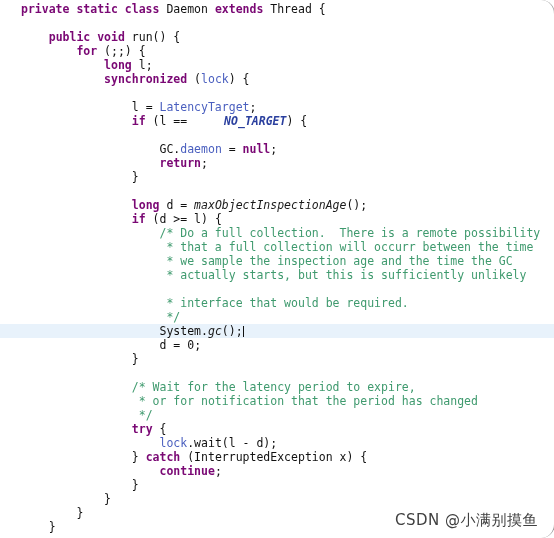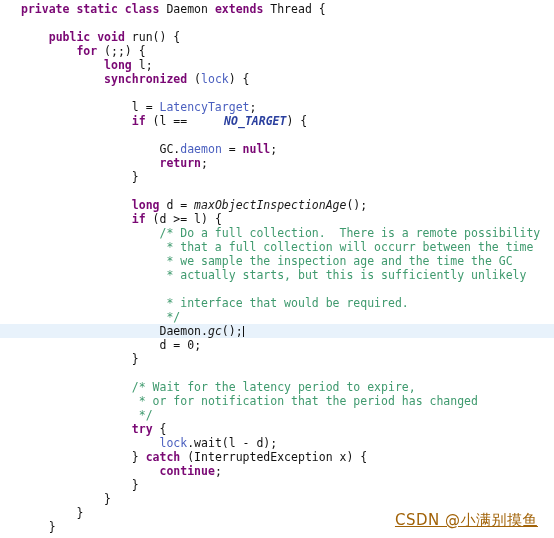--- a/index.html
+++ b/index.html
@@ -10,20 +10,21 @@
   body {
     font-family: "DejaVu Sans Mono", "Liberation Mono", monospace;
   }
   #editor {
     position: relative;
     width: 554px;
     height: 538px;
     background: #ffffff;
     overflow: hidden;
     border-right: 1px solid #9a9a9a;
+    border-radius: 14px;
   }
   #code-area {
     position: absolute;
     left: 0;
     top: 0;
     width: 554px;
     padding-top: 2px;
     box-sizing: border-box;
   }
   .code-line {
@@ -54,25 +55,24 @@
     height: 11px;
     vertical-align: -2px;
     margin-left: 0px;
   }
   #watermark {
     position: absolute;
     right: 16px;
     bottom: 8px;
     font-family: "DejaVu Sans", "Liberation Sans", sans-serif;
     font-size: 15px;
-    color: #a16207;
+    color: #404040;
     letter-spacing: 0.5px;
     white-space: nowrap;
     user-select: none;
-    text-decoration: underline;
   }
 </style>
 </head>
 <body>
 
 <div id="editor">
   <div id="code-area">
       <div class="code-line"><span></span><span class="kw">private static class</span><span class="pln"> Daemon </span><span class="kw">extends</span><span class="pln"> Thread {</span></div>
       <div class="code-line"><span></span></div>
       <div class="code-line"><span>    </span><span class="kw">public void</span><span class="pln"> run() {</span></div>
@@ -89,21 +89,21 @@
       <div class="code-line"><span></span></div>
       <div class="code-line"><span>                </span><span class="kw">long</span><span class="pln"> d = </span><span class="mth">maxObjectInspectionAge</span><span class="pln">();</span></div>
       <div class="code-line"><span>                </span><span class="kw">if</span><span class="pln"> (d &gt;= l) {</span></div>
       <div class="code-line"><span>                    </span><span class="cmt">/* Do a full collection.  There is a remote possibility</span></div>
       <div class="code-line"><span>                    </span><span class="cmt"> * that a full collection will occurr between the time</span></div>
       <div class="code-line"><span>                    </span><span class="cmt"> * we sample the inspection age and the time the GC</span></div>
       <div class="code-line"><span>                    </span><span class="cmt"> * actually starts, but this is sufficiently unlikely</span></div>
       <div class="code-line"><span>                    </span></div>
       <div class="code-line"><span>                    </span><span class="cmt"> * interface that would be required.</span></div>
       <div class="code-line"><span>                    </span><span class="cmt"> */</span></div>
-      <div class="code-line highlight"><span>                    </span><span class="pln">Daemon.</span><span class="mth">gc</span><span class="pln">();</span><span class="caret"></span></div>
+      <div class="code-line highlight"><span>                    </span><span class="pln">System.</span><span class="mth">gc</span><span class="pln">();</span><span class="caret"></span></div>
       <div class="code-line"><span>                    </span><span class="pln">d = </span><span class="num">0</span><span class="pln">;</span></div>
       <div class="code-line"><span>                </span><span class="pln">}</span></div>
       <div class="code-line"><span></span></div>
       <div class="code-line"><span>                </span><span class="cmt">/* Wait for the latency period to expire,</span></div>
       <div class="code-line"><span>                </span><span class="cmt"> * or for notification that the period has changed</span></div>
       <div class="code-line"><span>                </span><span class="cmt"> */</span></div>
       <div class="code-line"><span>                </span><span class="kw">try</span><span class="pln"> {</span></div>
       <div class="code-line"><span>                    </span><span class="fld">lock</span><span class="pln">.wait(l - d);</span></div>
       <div class="code-line"><span>                </span><span class="pln">} </span><span class="kw">catch</span><span class="pln"> (InterruptedException x) {</span></div>
       <div class="code-line"><span>                    </span><span class="kw">continue</span><span class="pln">;</span></div>

